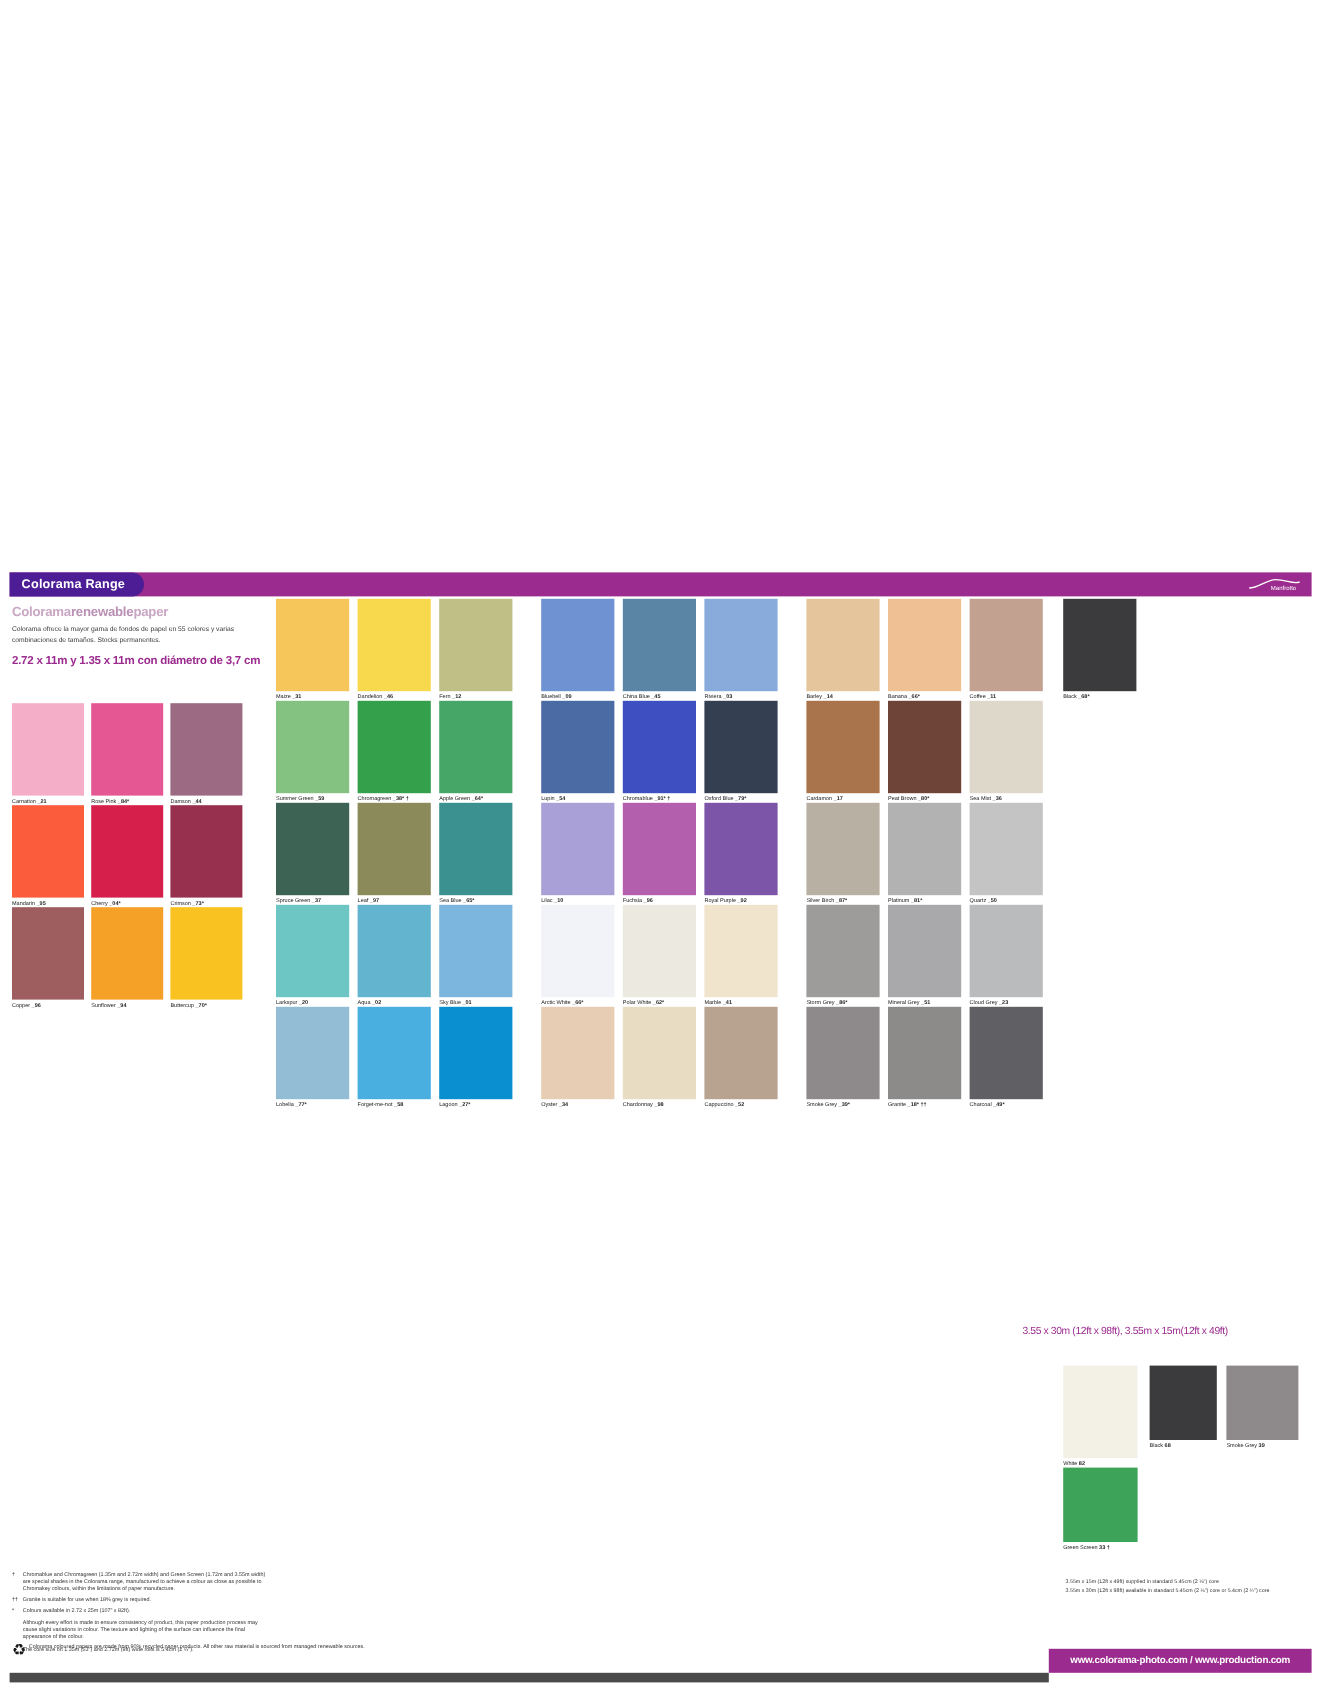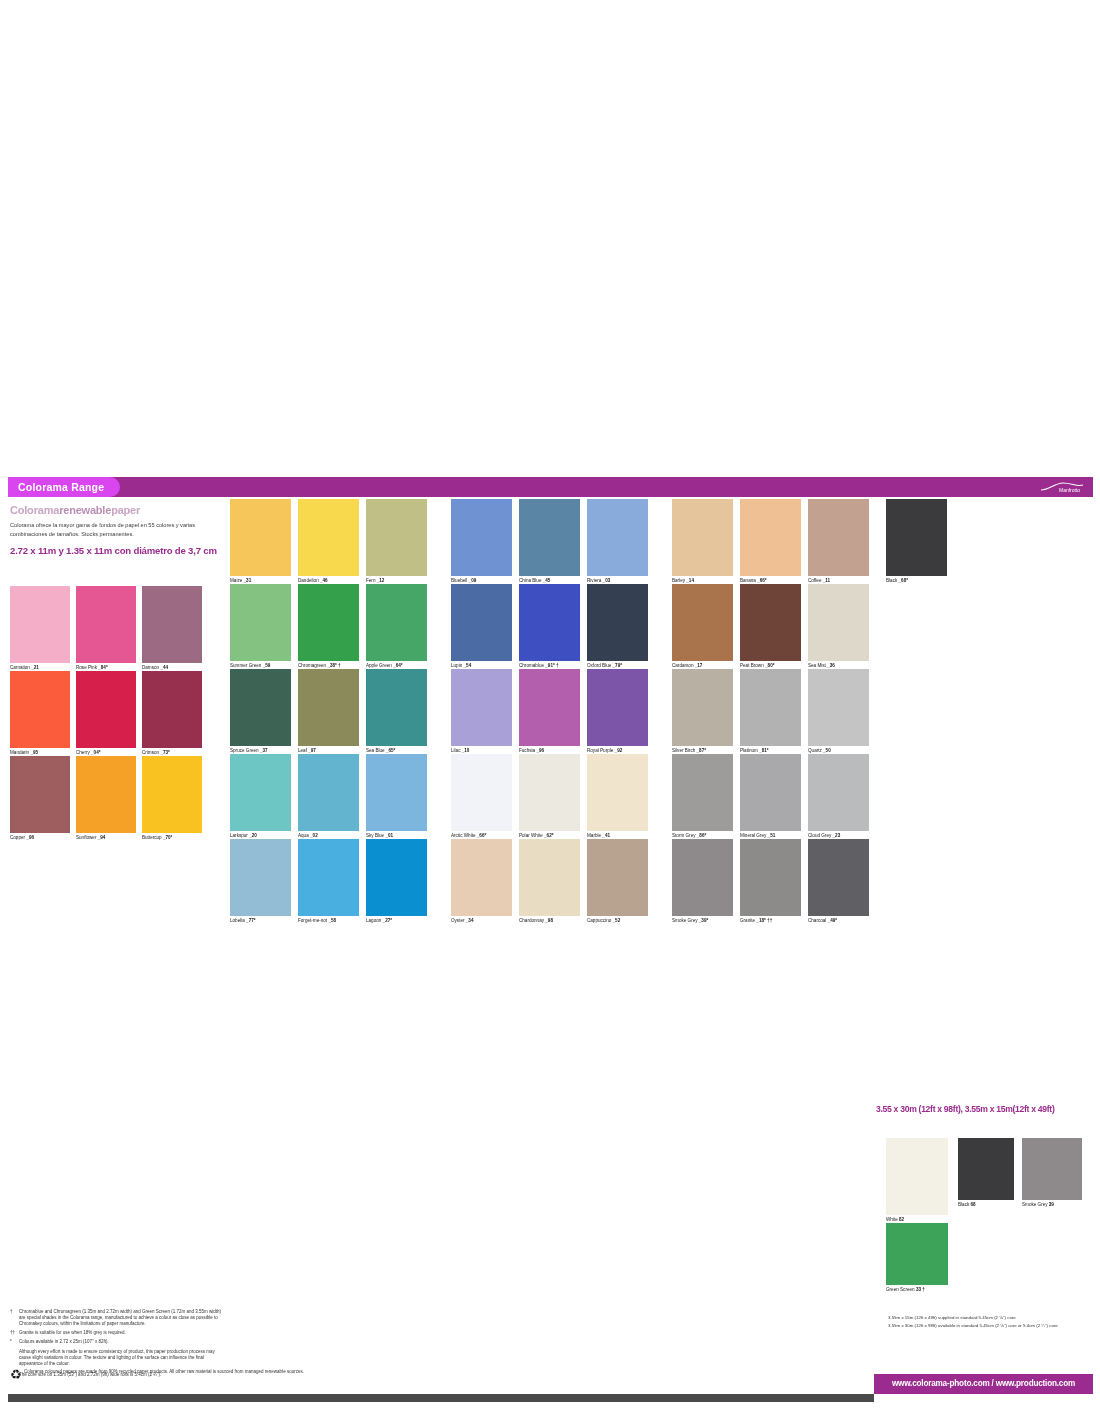--- a/index.html
+++ b/index.html
@@ -3,41 +3,41 @@
 <meta charset="utf-8">
 <style>
   html,body{margin:0;padding:0;background:#ffffff;}
   body{width:1100px;height:1422px;font-family:"Liberation Sans",sans-serif;position:relative;overflow:hidden;}
 
   #sheet{position:absolute;left:0;top:466px;width:1100px;height:470px;}
 
   
   .topbar{position:absolute;left:8px;top:11px;width:1085px;height:20px;background:#9b2b8e;}
   .topbar .tab{position:absolute;left:0;top:0;height:20px;padding:0 16px 0 10px;
-     background:#d946ef;border-radius:0 10px 10px 0;color:#ffffff;font-size:10.5px;
+     background:#4c1d95;border-radius:0 10px 10px 0;color:#ffffff;font-size:10.5px;
      font-weight:bold;line-height:20px;letter-spacing:.2px;white-space:nowrap;}
   .brandmark{position:absolute;right:8px;top:3px;width:46px;height:14px;}
 
   
   .infoblk{position:absolute;left:10px;top:38px;width:212px;}
   .infoblk .h2{font-size:11px;color:#c9a6c4;font-weight:bold;letter-spacing:-.2px;margin:0 0 5px 0;}
   .infoblk .h2 .b{color:#b98fb4;}
   .infoblk .p{font-size:5.6px;color:#3a3a3a;line-height:1.65;margin:0 0 6px 0;}
   .infoblk .size{font-size:9.6px;color:#9b2b8e;font-weight:bold;letter-spacing:-.2px;margin:0;}
 
   
   .sw{position:absolute;}
   .sw .chip{width:100%;height:100%;}
   .sw .cap{position:absolute;left:0;top:100%;margin-top:1.5px;font-size:4.6px;
      color:#222;white-space:nowrap;line-height:6px;}
   .sw .cap b{font-weight:bold;}
 
   
-  .bigsize{position:absolute;left:876px;top:638px;width:200px;font-size:8.6px;
-     color:#9b2b8e;font-weight:bold;letter-spacing:-.3px;}
+  .bigsize{position:absolute;left:852px;top:638px;width:200px;font-size:8.6px;
+     color:#9b2b8e;font-weight:normal;letter-spacing:-.3px;}
 
   
   .notes{position:absolute;left:10px;top:843px;width:216px;}
   .notes .row{display:flex;margin-bottom:2.5px;}
   .notes .mk{width:9px;flex:0 0 9px;font-size:4.5px;color:#333;line-height:6.2px;}
   .notes .tx{font-size:4.5px;color:#333;line-height:6.2px;}
   .notes .para{font-size:4.5px;color:#333;line-height:6.2px;margin:4px 0 0 9px;}
   .recyc{position:absolute;left:10px;top:903px;display:flex;align-items:flex-start;}
   .recyc .glyph{width:14px;flex:0 0 14px;font-size:13px;line-height:11px;color:#1a1a1a;}
   .recyc .tx{font-size:4.5px;color:#333;line-height:6.2px;}

